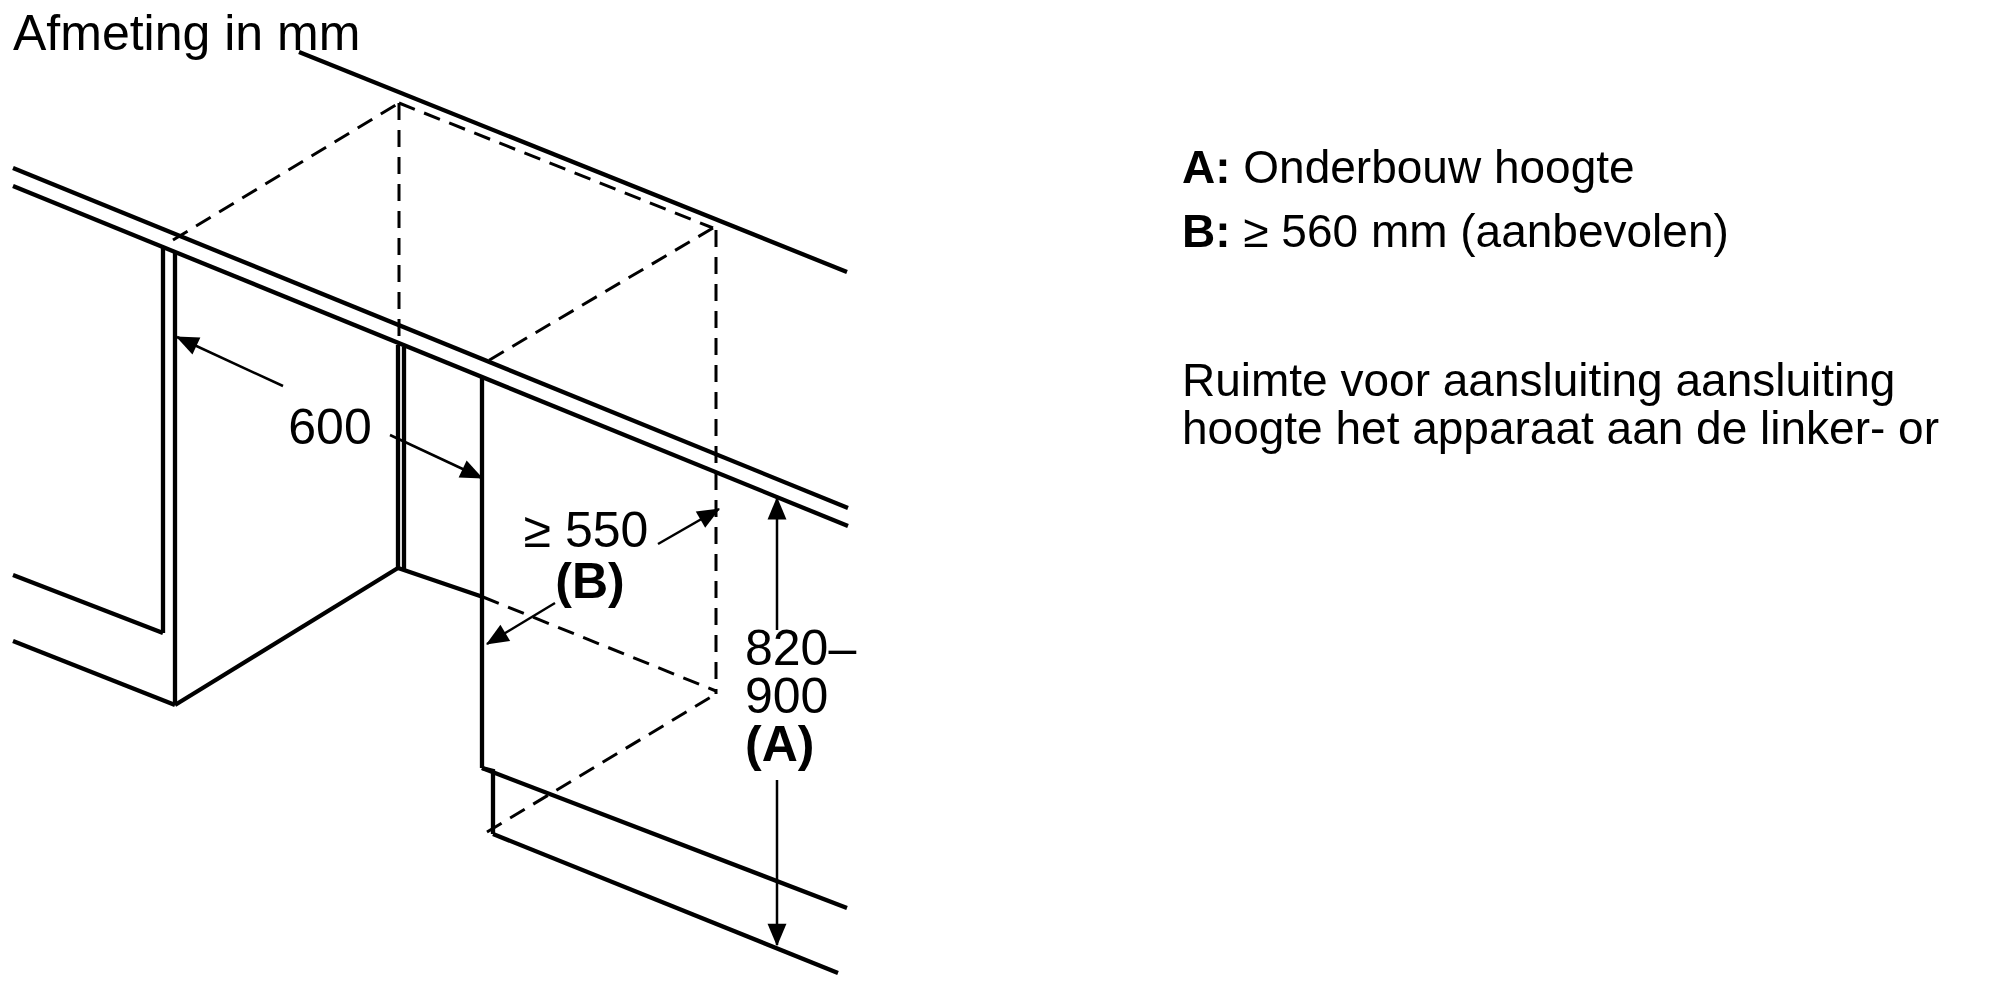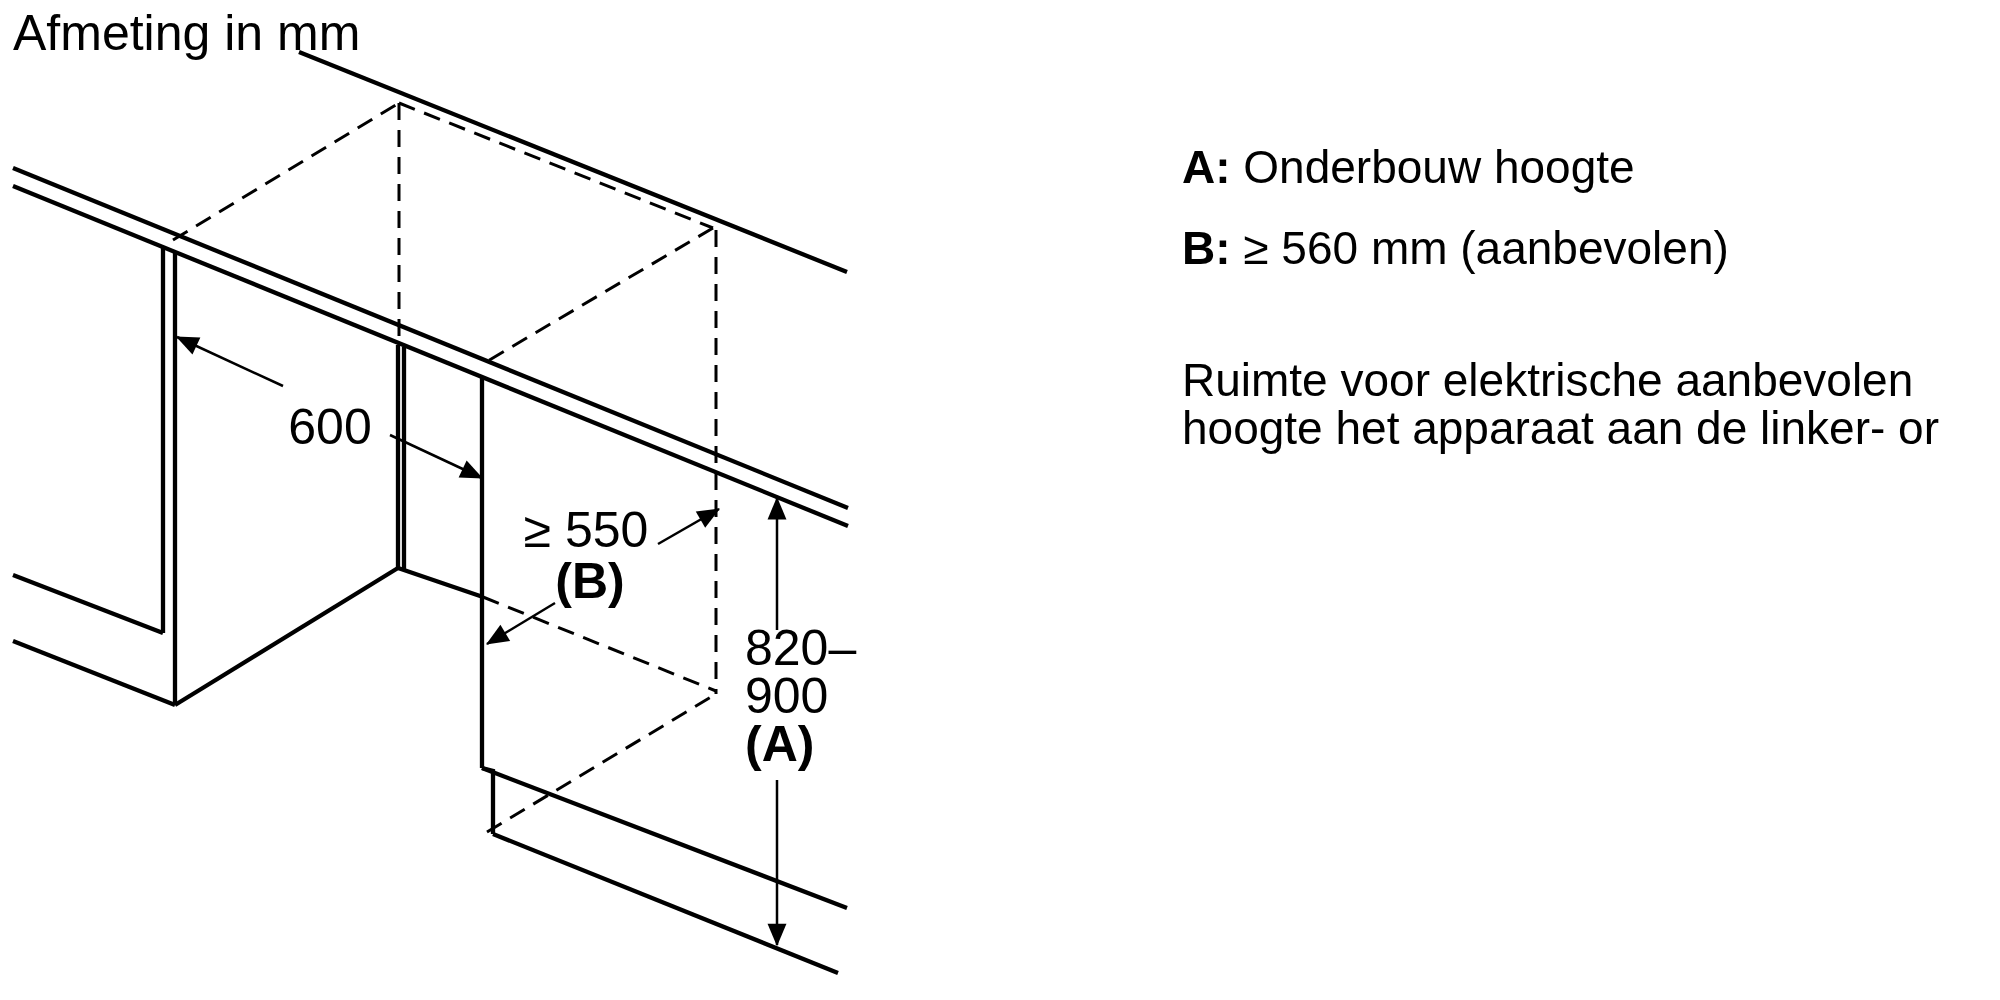--- a/index.html
+++ b/index.html
@@ -94,24 +94,24 @@
       <text class="dim-text" x="745" y="713">900</text>
       <text class="dim-text" x="745" y="761" font-weight="bold">(A)</text>
     </g>
   </svg>
 
   <div class="legend">
     <div class="legend-row" style="top:118px;margin-top:24px;">
       <span class="legend-key">A:</span>
       <span>Onderbouw hoogte</span>
     </div>
-    <div class="legend-row" style="top:223px;text-align:center;">
+    <div class="legend-row" style="top:206px;text-align:center;">
       <span class="legend-key">B:</span>
       <span>≥ 560 mm (aanbevolen)</span>
     </div>
   </div>
 
   <div class="note">
-    <div>Ruimte voor elektrische aanbevolen</div>
+    <div>Ruimte voor aansluiting aansluiting</div>
     <div>hoogte het apparaat aan de linker- or</div>
   </div>
 
 </div>
 
 </body></html>

